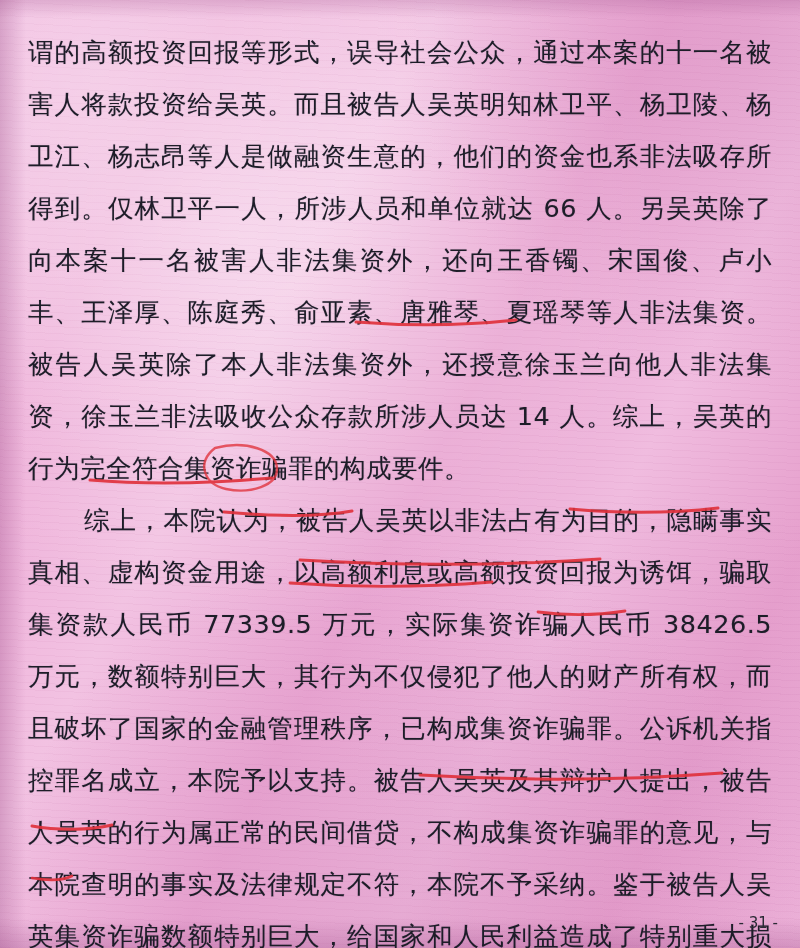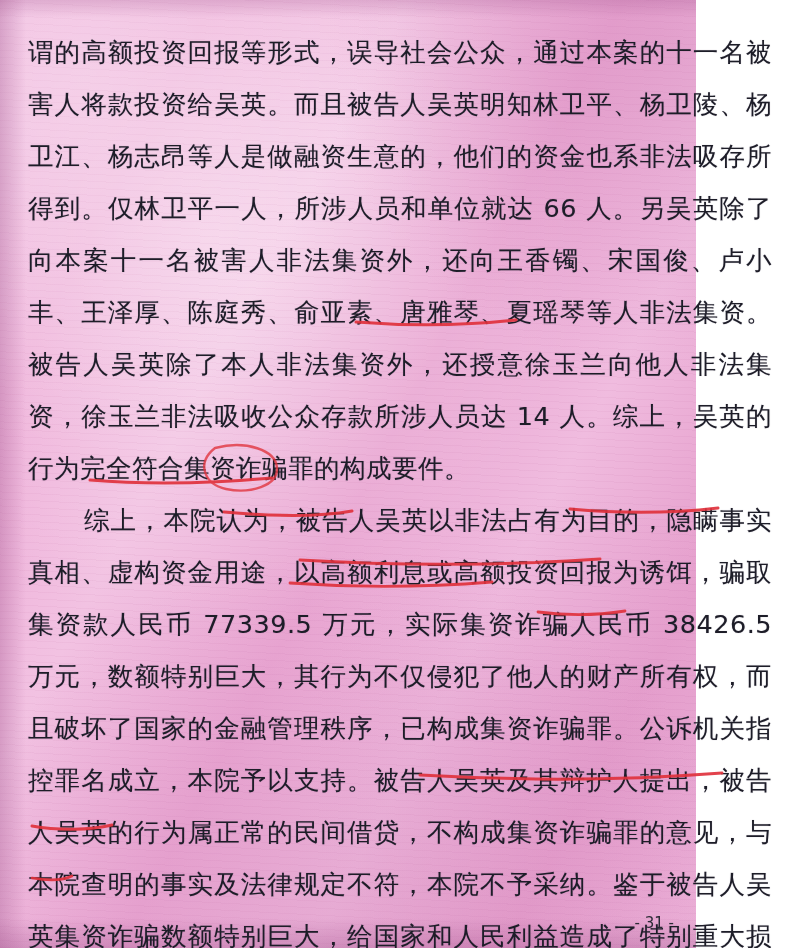--- a/index.html
+++ b/index.html
@@ -7,21 +7,21 @@
     padding: 0;
   }
   body {
     width: 800px;
     height: 948px;
     overflow: hidden;
     font-family: "DejaVu Sans", sans-serif;
   }
   #page {
     position: relative;
-    width: 696px;
+    width: 800px;
     height: 948px;
     background:
       radial-gradient(ellipse 90% 70% at 30% 25%, rgba(255,255,255,0.35) 0%, rgba(255,255,255,0) 60%),
       radial-gradient(ellipse 60% 40% at 85% 80%, rgba(222,150,200,0.35) 0%, rgba(222,150,200,0) 70%),
       linear-gradient(118deg, #f0b8de 0%, #eeaed8 18%, #f2c2e2 34%, #e9a6d2 52%, #f0bcdf 68%, #e6a0cd 84%, #edb4da 100%);
     box-sizing: border-box;
   }
   
   #page::before {
     content: "";

